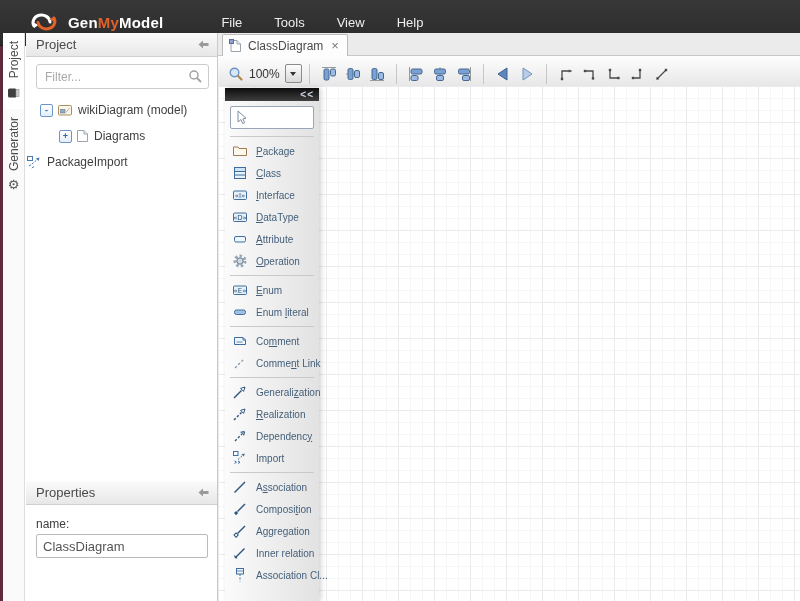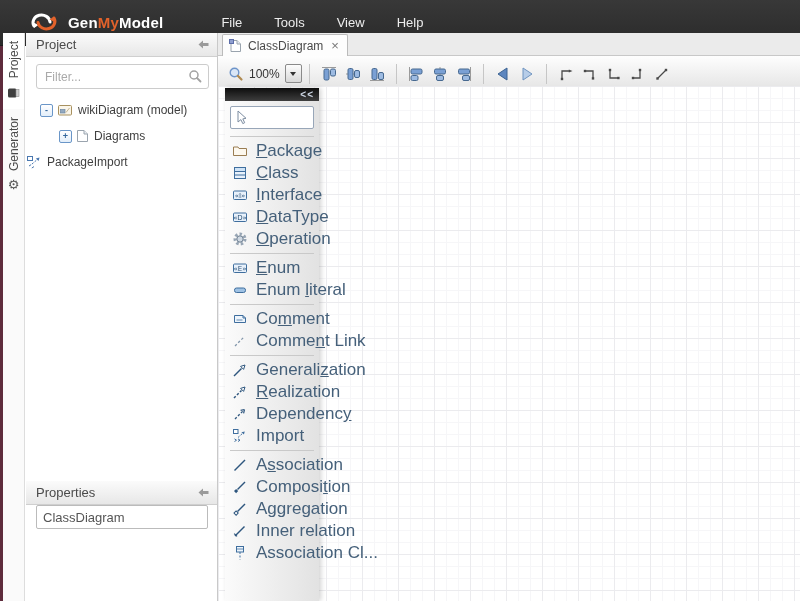--- a/index.html
+++ b/index.html
@@ -73,21 +73,21 @@
            background:linear-gradient(90deg,#fbfbfb,#e2e2e2);box-shadow:2px 0 5px rgba(0,0,0,.18);
            display:flex;flex-direction:column;}
   #palette-head{height:13px;background:linear-gradient(#0d0d0d,#3e3e3e);display:flex;align-items:center;
            justify-content:flex-end;padding-right:5px;flex:none;}
   #palette-collapse{color:#cdd6e4;font-size:10px;font-weight:bold;line-height:10px;letter-spacing:1px;cursor:default;}
   .sel-tool{margin:5px 5px 4px 5px;height:21px;background:#fff;border:1px solid #98a6b8;border-radius:2px;
             display:flex;align-items:center;padding-left:4px;flex:none;}
   .psep{border-top:1px solid #c9c9c9;margin:3px 5px;flex:none;}
   .pit{display:flex;align-items:center;height:22px;padding-left:7px;cursor:default;flex:none;}
   .pit svg{flex:none;margin-right:8px;}
-  .plabel{font-size:17px;color:#45607a;white-space:nowrap;}
+  .plabel{font-size:10px;color:#45607a;white-space:nowrap;}
   .accel{text-decoration:underline;}
 </style>
 </head>
 <body>
 
 <div id="edge"></div>
 
 <div id="topbar">
   <div class="logo">
     <svg width="36" height="23" viewBox="0 0 36 23">
@@ -172,20 +172,21 @@
   </div>
 </div>
 
 <div id="properties-panel" class="panel">
   <div class="phead">
     <span class="phead-title">Properties</span>
     <svg width="11" height="9" viewBox="0 0 11 9">
       <path d="M5 0.5 L0.5 4.5 L5 8.5 V6 H10.5 V3 H5 Z" fill="#9a9a9a"></path>
     </svg>
   </div>
+  <div class="field-label">name:</div>
   <div class="field-input">
     <input type="text" value="ClassDiagram" style="">
   </div>
 </div>
 
 <div id="main">
   <div id="tabbar">
     <div class="tab">
       <svg width="13" height="14" viewBox="0 0 13 14">
         <path d="M2 1.5 H8 L11.5 5 V12.5 H2 Z" fill="#fff" stroke="#9aa4ae"></path>
@@ -335,20 +336,26 @@
     </div>
     <div class="pit">
       <svg width="16" height="16" viewBox="0 0 16 16">
           <rect x="1.5" y="4" width="13" height="8.5" rx="1" fill="#e8f1fb" stroke="#3f6e9e"></rect>
           <text x="8" y="10.8" font-size="7" text-anchor="middle" fill="#2d5378" font-family="DejaVu Sans, sans-serif">«D»</text>
         </svg>
       <span class="plabel"><span></span><span class="accel">D</span><span>ataType</span></span>
     </div>
     <div class="pit">
       <svg width="16" height="16" viewBox="0 0 16 16">
+          <rect x="2.5" y="5.5" width="11" height="5.5" rx="1.5" fill="#eef5fc" stroke="#3f6e9e"></rect>
+        </svg>
+      <span class="plabel"><span></span><span class="accel">A</span><span>ttribute</span></span>
+    </div>
+    <div class="pit">
+      <svg width="16" height="16" viewBox="0 0 16 16">
           <circle cx="8" cy="8" r="5" fill="none" stroke="#97a5b4" stroke-width="3" stroke-dasharray="2.4 2.1"></circle>
           <circle cx="8" cy="8" r="3.2" fill="#cfd8e2" stroke="#6a7c8e"></circle>
         </svg>
       <span class="plabel"><span></span><span class="accel">O</span><span>peration</span></span>
     </div>
     <div class="psep"></div>
     <div class="pit">
       <svg width="16" height="16" viewBox="0 0 16 16">
           <rect x="1.5" y="4" width="13" height="8.5" rx="1" fill="#e8f1fb" stroke="#3f6e9e"></rect>
           <text x="8" y="10.8" font-size="7" text-anchor="middle" fill="#2d5378" font-family="DejaVu Sans, sans-serif">«E»</text>

